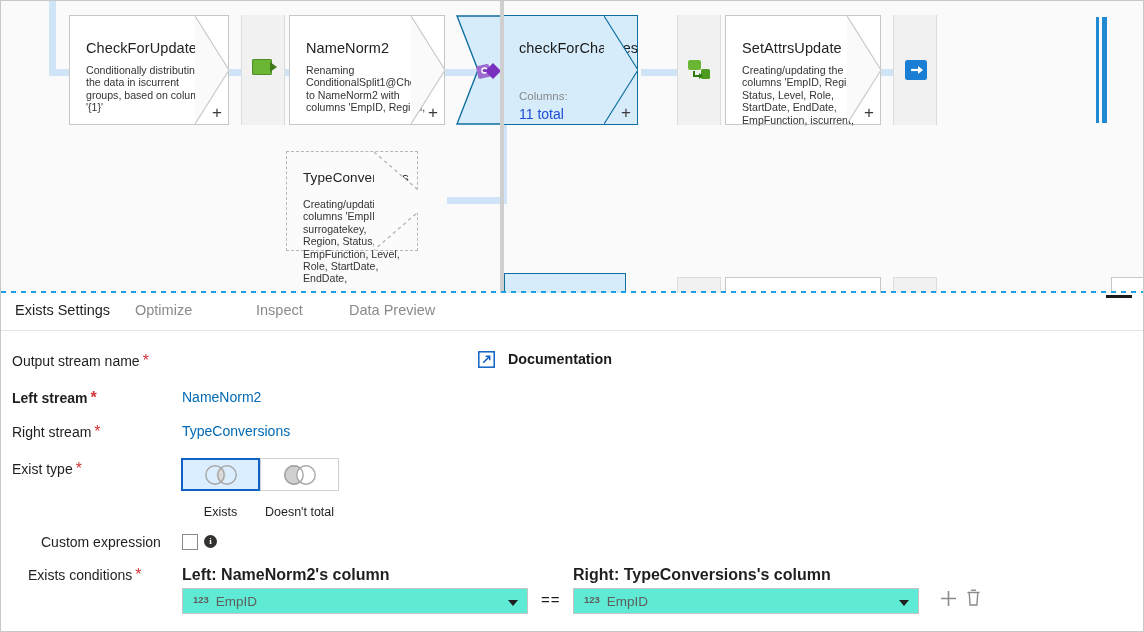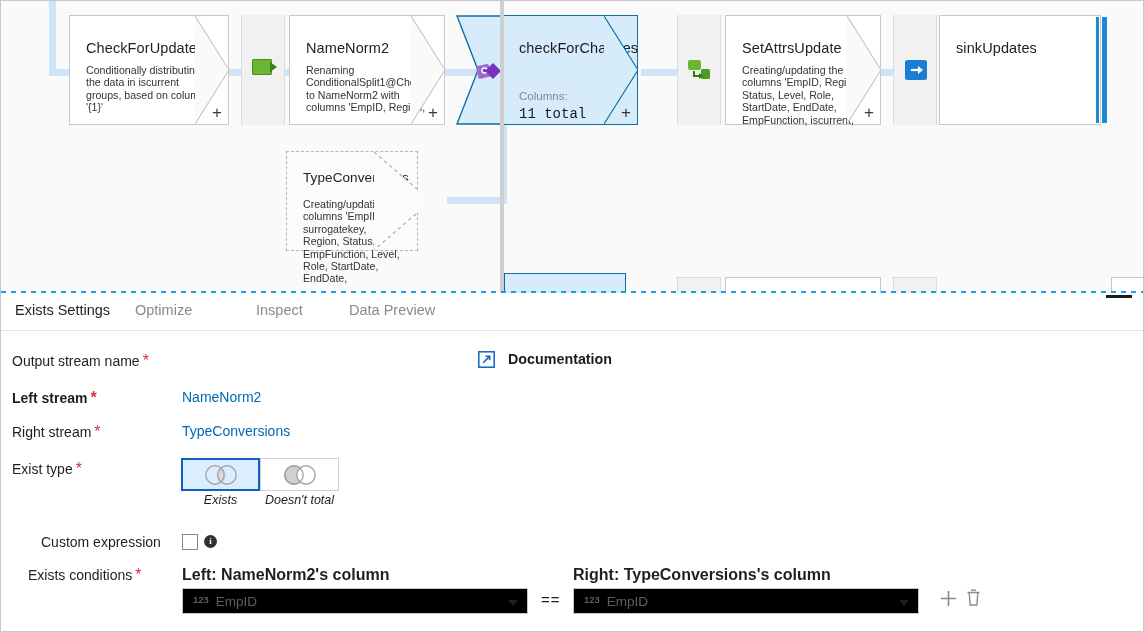--- a/index.html
+++ b/index.html
@@ -59,21 +59,21 @@
     background: #d6ecfb;
     border: 1px solid #0e6ea0;
   }
   .node.sel .title { color: #1b1b1b; font-size: 14.5px; }
   .node .colLabel {
     position: absolute; left: 16px; top: 74px;
     font-size: 11.5px; color: #888888;
   }
   .node .colVal {
     position: absolute; left: 16px; top: 90px;
-    font-size: 14px; color: #0f172a; font-family: Liberation Mono, monospace;
+    font-size: 14px; color: #1d4ed8;
   }
   .node .plus {
     position: absolute;
     right: 6px; bottom: 3px;
     font-size: 17px; color: #3a3a3a;
     line-height: 1;
   }
   
   .chev {
     position: absolute;
@@ -239,21 +239,21 @@
     position: absolute;
     font-size: 16px;
     font-weight: 700;
     color: #1f1f1f;
     white-space: nowrap;
   }
   .dd {
     position: absolute;
     height: 26px;
     border: 1px solid #c5c5c5;
-    background: #000000;
+    background: #5eead4;
     display: flex; align-items: center;
     cursor: pointer;
   }
   .dd .typ {
     font-size: 9.5px;
     font-weight: 700;
     color: #605e5c;
     margin-left: 10px;
     margin-top: -4px;
   }
@@ -371,23 +371,20 @@
     <div class="stage" style="left:892px; top:14px; width:44px; height:110px;">
       <div class="sicon">
         <svg width="24" height="22" viewBox="0 0 24 22">
           <rect x="1" y="1" width="22" height="20" rx="2.5" fill="#1a7fd4"></rect>
           <path d="M7 11 L16 11" stroke="#ffffff" stroke-width="2.2"></path>
           <polygon points="14,7 19,11 14,15" fill="#ffffff"></polygon>
         </svg>
       </div>
     </div>
 
-    <div class="node" style="left:938px; top:14px; width:162px; height:110px;">
-      <div class="title">sinkUpdates</div>
-    </div>
 
     <div class="node dashed" style="left:285px; top:150px; width:132px; height:100px;">
       <div class="title" style="top:18px; font-size:13.5px;">TypeConversions</div>
       <div class="desc" style="top:46px;">Creating/updating the columns 'EmpID, surrogatekey, Region, Status, EmpFunction, Level, Role, StartDate, EndDate,</div>
       <svg class="chev" viewBox="0 0 34 100" preserveAspectRatio="none" style="width:44px;">
         <polygon points="0,0 44,50 0,100 -2,100 -2,0" fill="#fbfbfb" stroke="#b5b5b5" stroke-width="1.2" stroke-dasharray="3,3"></polygon>
       </svg>
     </div>
 
     <div class="vbar" style="left:499px; top:0px; width:4px; height:292px; background:#cfcfcf;"></div>
@@ -449,21 +446,21 @@
         </svg>
       </div>
       <div class="etbtn">
         <svg width="54" height="24" viewBox="0 0 54 24">
           <circle cx="21" cy="12" r="9.2" fill="#d0d0d0" stroke="#a6a6a6" stroke-width="1.4"></circle>
           <circle cx="33" cy="12" r="9.2" fill="#ffffff" stroke="#a6a6a6" stroke-width="1.4"></circle>
           <circle cx="21" cy="12" r="9.2" fill="none" stroke="#a6a6a6" stroke-width="1.4"></circle>
         </svg>
       </div>
     </div>
-    <div class="etlabels" style="top:200px;font-style:italic;">
+    <div class="etlabels" style="top:212px;">
       <div class="etlab">Exists</div>
       <div class="etlab">Doesn't total</div>
     </div>
 
     <div class="frow" style="left:11px; top:240px;margin-left:29px;">
       <span class="flabel">Custom expression</span>
     </div>
     <div class="cbox" style="left:181px; top:241px;"></div>
     <div class="infodot" style="left:203px; top:242px;">i</div>
 

